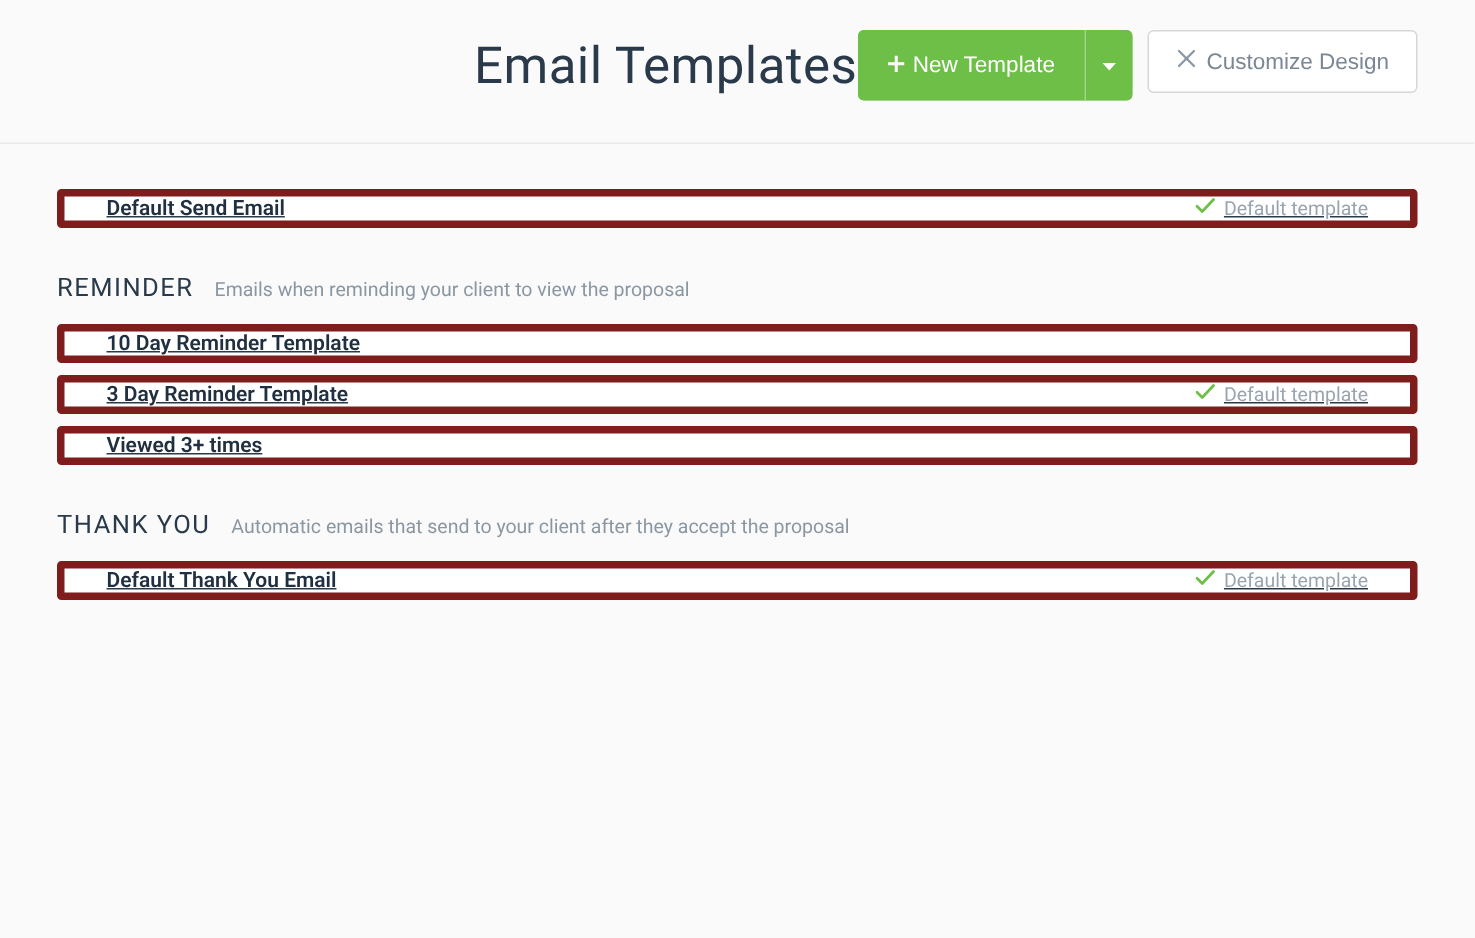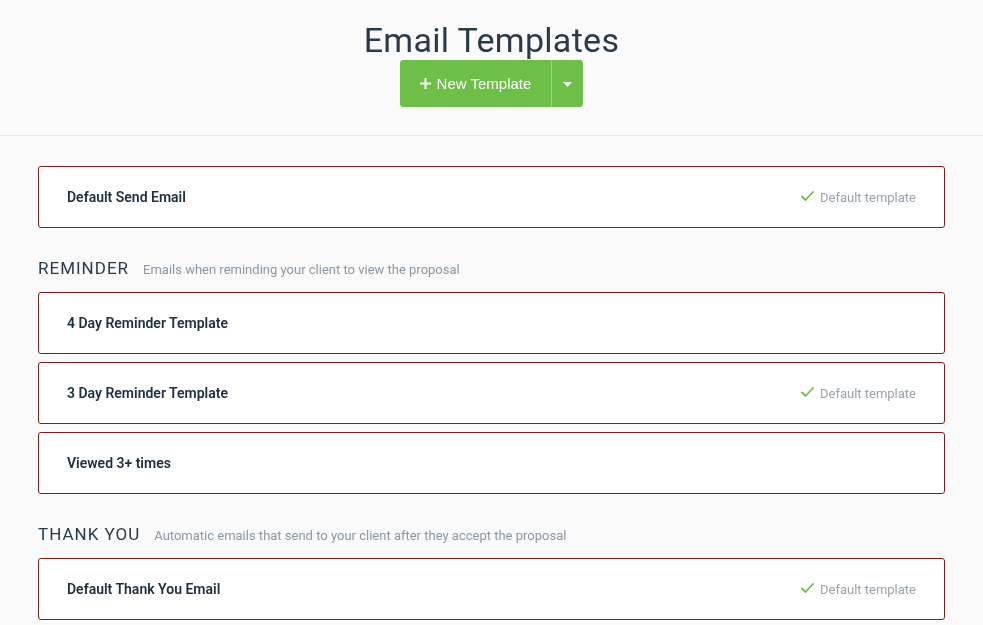--- a/index.html
+++ b/index.html
@@ -11,21 +11,20 @@
       height: 625px;
       overflow: hidden;
     }
     .container { padding: 0 0 0 0; }
     .header {
       display: flex;
       justify-content: flex-end;
       align-items: center;
       padding: 20px 38px 28px 38px;
       border-bottom: 1px solid #e9e9e9;
-      flex-direction: column;
     }
     .page-title {
       font-size: 34px;
       font-weight: 400;
       color: #2a3a4a;
       letter-spacing: 0.3px;
     }
     .header-actions { display: flex; gap: 10px; }
     .btn {
       display: inline-flex;
@@ -88,28 +87,29 @@
       letter-spacing: 1px;
       color: #2a3a4a;
       font-weight: 400;
     }
     .section-desc {
       font-size: 13px;
       color: #8a97a3;
     }
     .card {
       background: #fff;
-      border: 1px solid #7f1d1d;
+      border: 5px solid #7f1d1d;
       border-radius: 3px;
-      padding: 22px 28px;
+      padding: 0 28px;
       display: flex;
       justify-content: space-between;
       align-items: center;
       margin-bottom: 8px;
       cursor: pointer;
+      text-decoration: underline;
     }
     .card-title {
       font-size: 14px;
       font-weight: 600;
       color: #203040;
     }
     .default-badge {
       display: inline-flex;
       align-items: flex-start;
       gap: 6px;
@@ -137,20 +137,29 @@
           <span>New Template</span>
         </button>
         <button class="btn-primary-caret">
           <span>
             <svg width="9" height="6" viewBox="0 0 9 6">
                 <path d="M0 0 L4.5 5 L9 0 Z" fill="#fff"></path>
               </svg>
           </span>
         </button>
       </div>
+      <button class="btn btn-secondary">
+        <span>
+          <svg width="14" height="14" viewBox="0 0 14 14">
+              <path d="M2 12 L12 2 M2 2 L12 12" stroke="#8a97a3" stroke-width="1.5" stroke-linecap="round"></path>
+              <circle cx="7" cy="7" r="1.2" fill="#8a97a3"></circle>
+            </svg>
+        </span>
+        <span>Customize Design</span>
+      </button>
     </div>
   </div>
 
   <div class="content">
 
     <div class="section">
       <div class="card">
         <div class="card-title">Default Send Email</div>
         <div class="default-badge">
           <span class="check-icon">
@@ -162,21 +171,21 @@
         </div>
       </div>
     </div>
 
     <div class="section">
       <div class="section-header">
         <div class="section-title">REMINDER</div>
         <div class="section-desc">Emails when reminding your client to view the proposal</div>
       </div>
       <div class="card">
-        <div class="card-title">4 Day Reminder Template</div>
+        <div class="card-title">10 Day Reminder Template</div>
       </div>
       <div class="card">
         <div class="card-title">3 Day Reminder Template</div>
         <div class="default-badge">
           <span class="check-icon">
             <svg width="13" height="11" viewBox="0 0 13 11">
                 <path d="M1 5.5 L4.5 9 L12 1" stroke="#6dbf47" stroke-width="1.8" fill="none" stroke-linecap="round" stroke-linejoin="round"></path>
               </svg>
           </span>
           <span>Default template</span>

